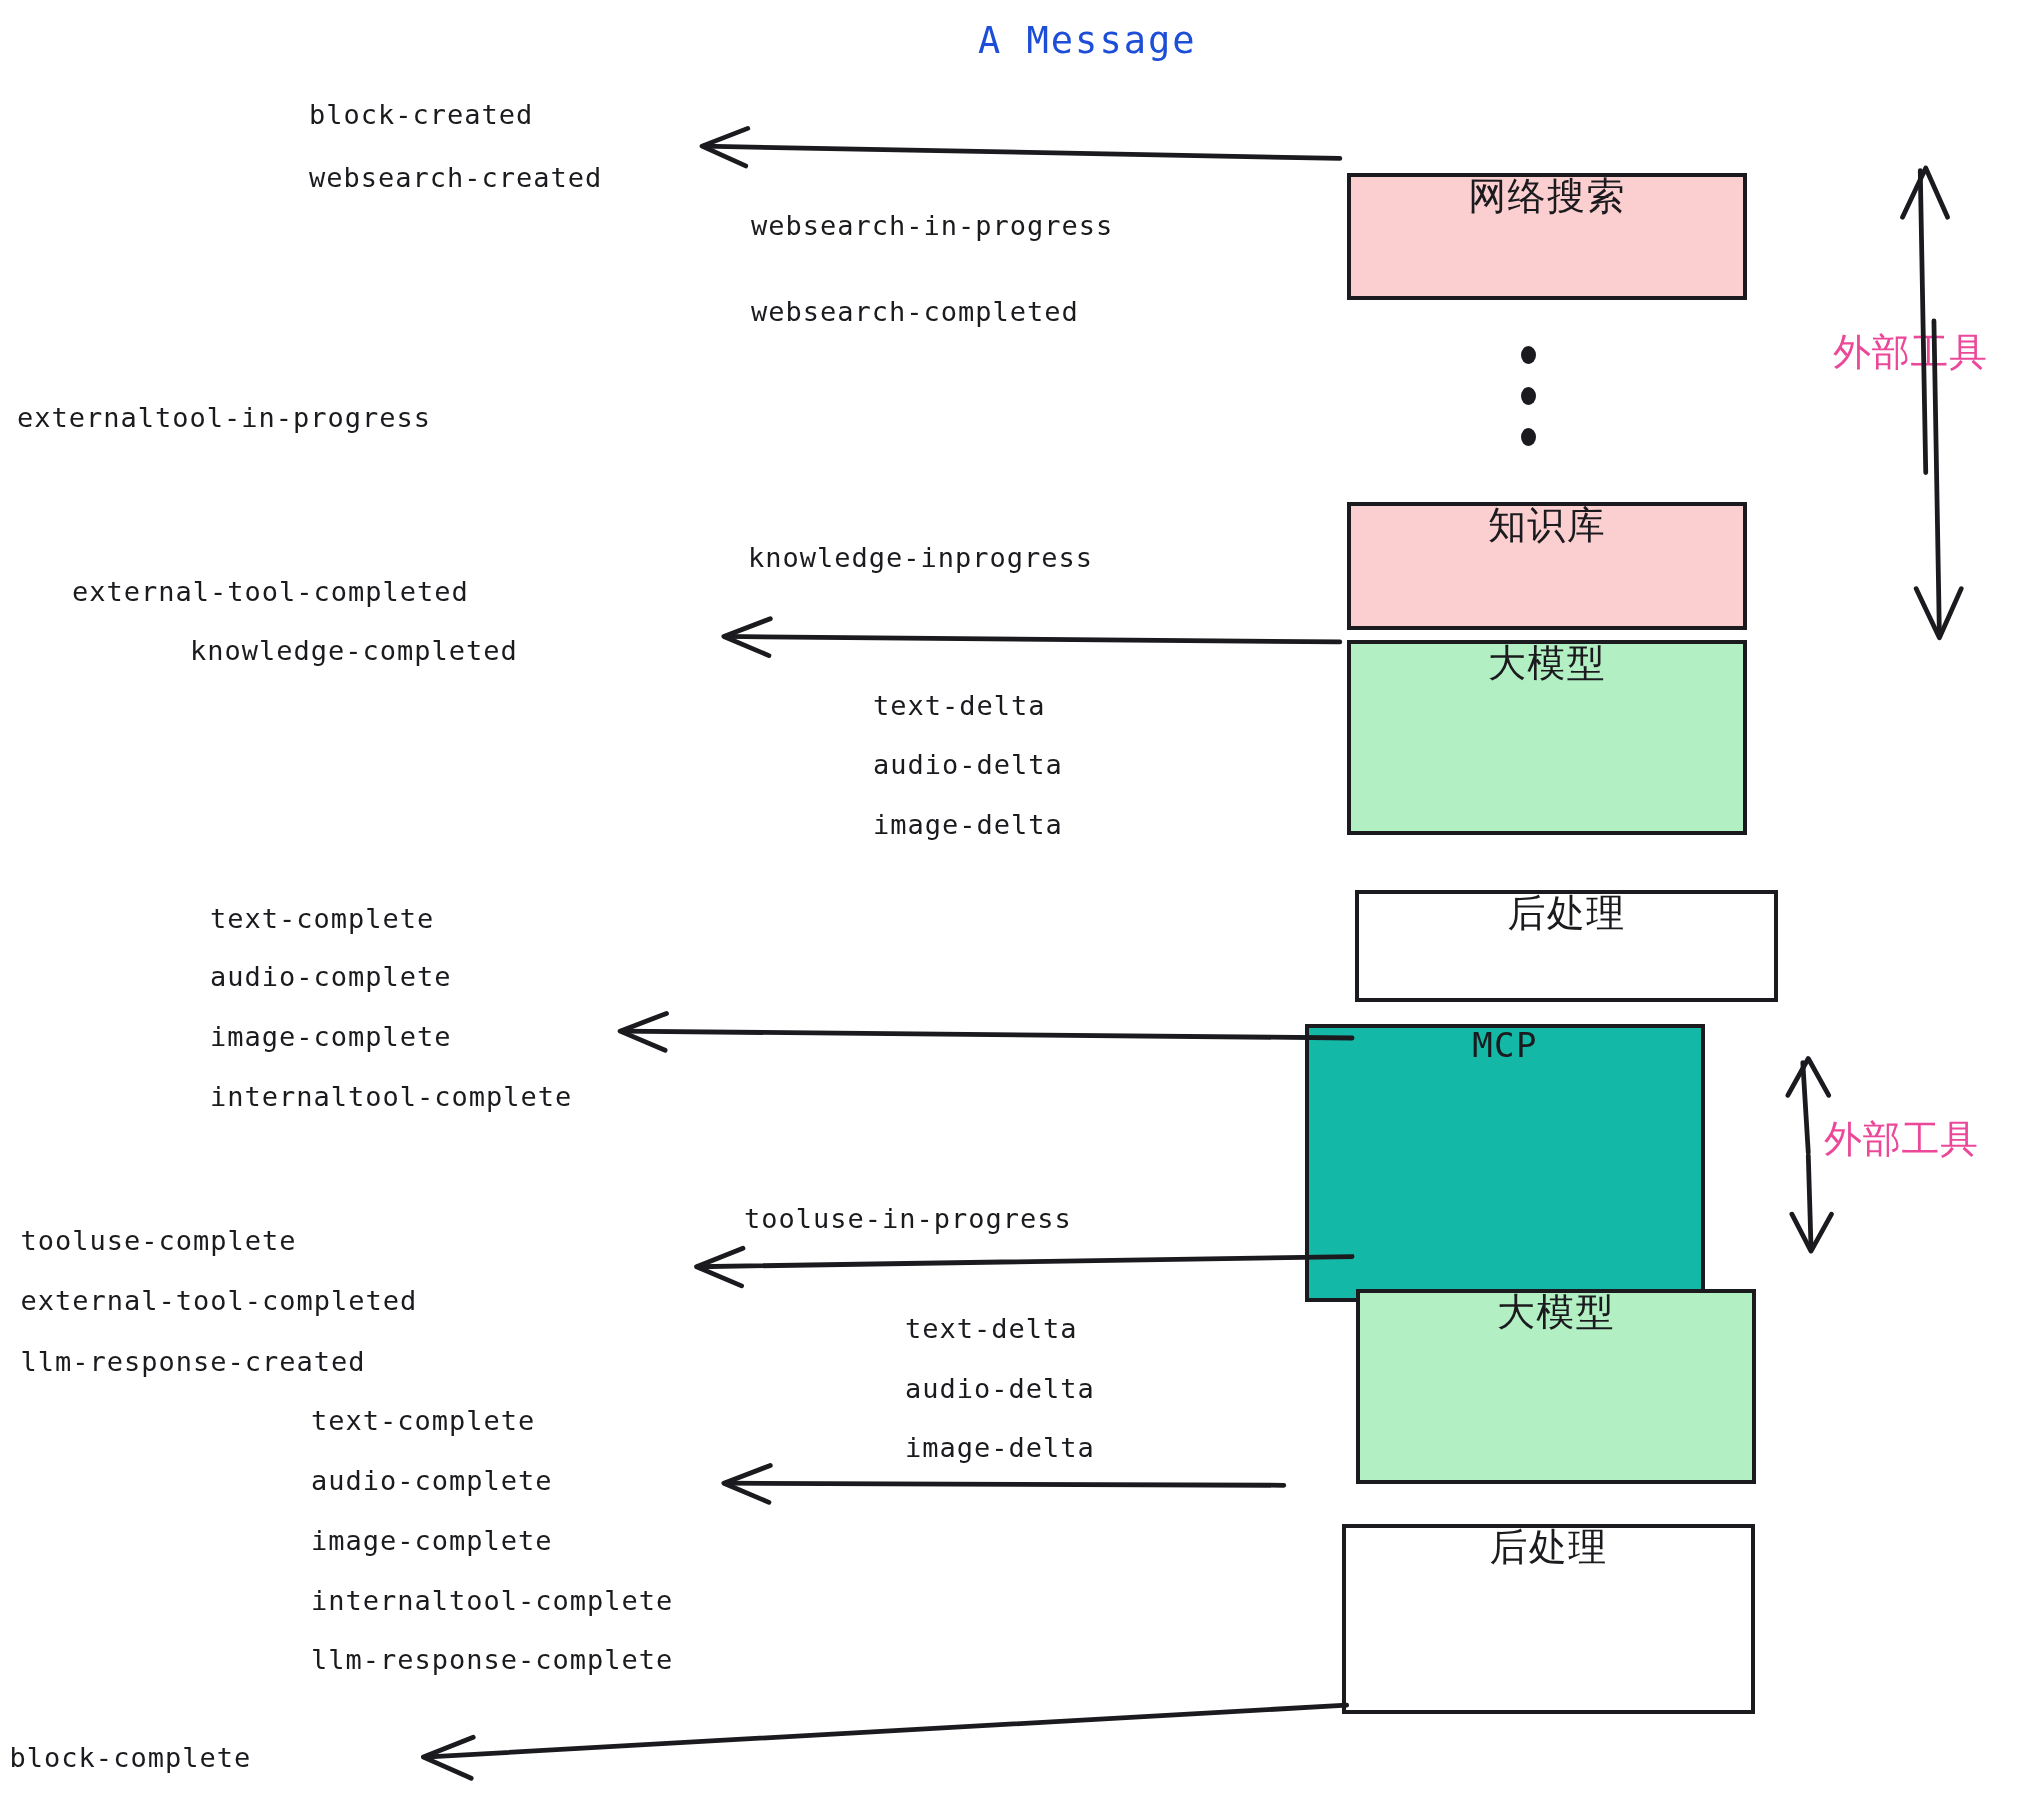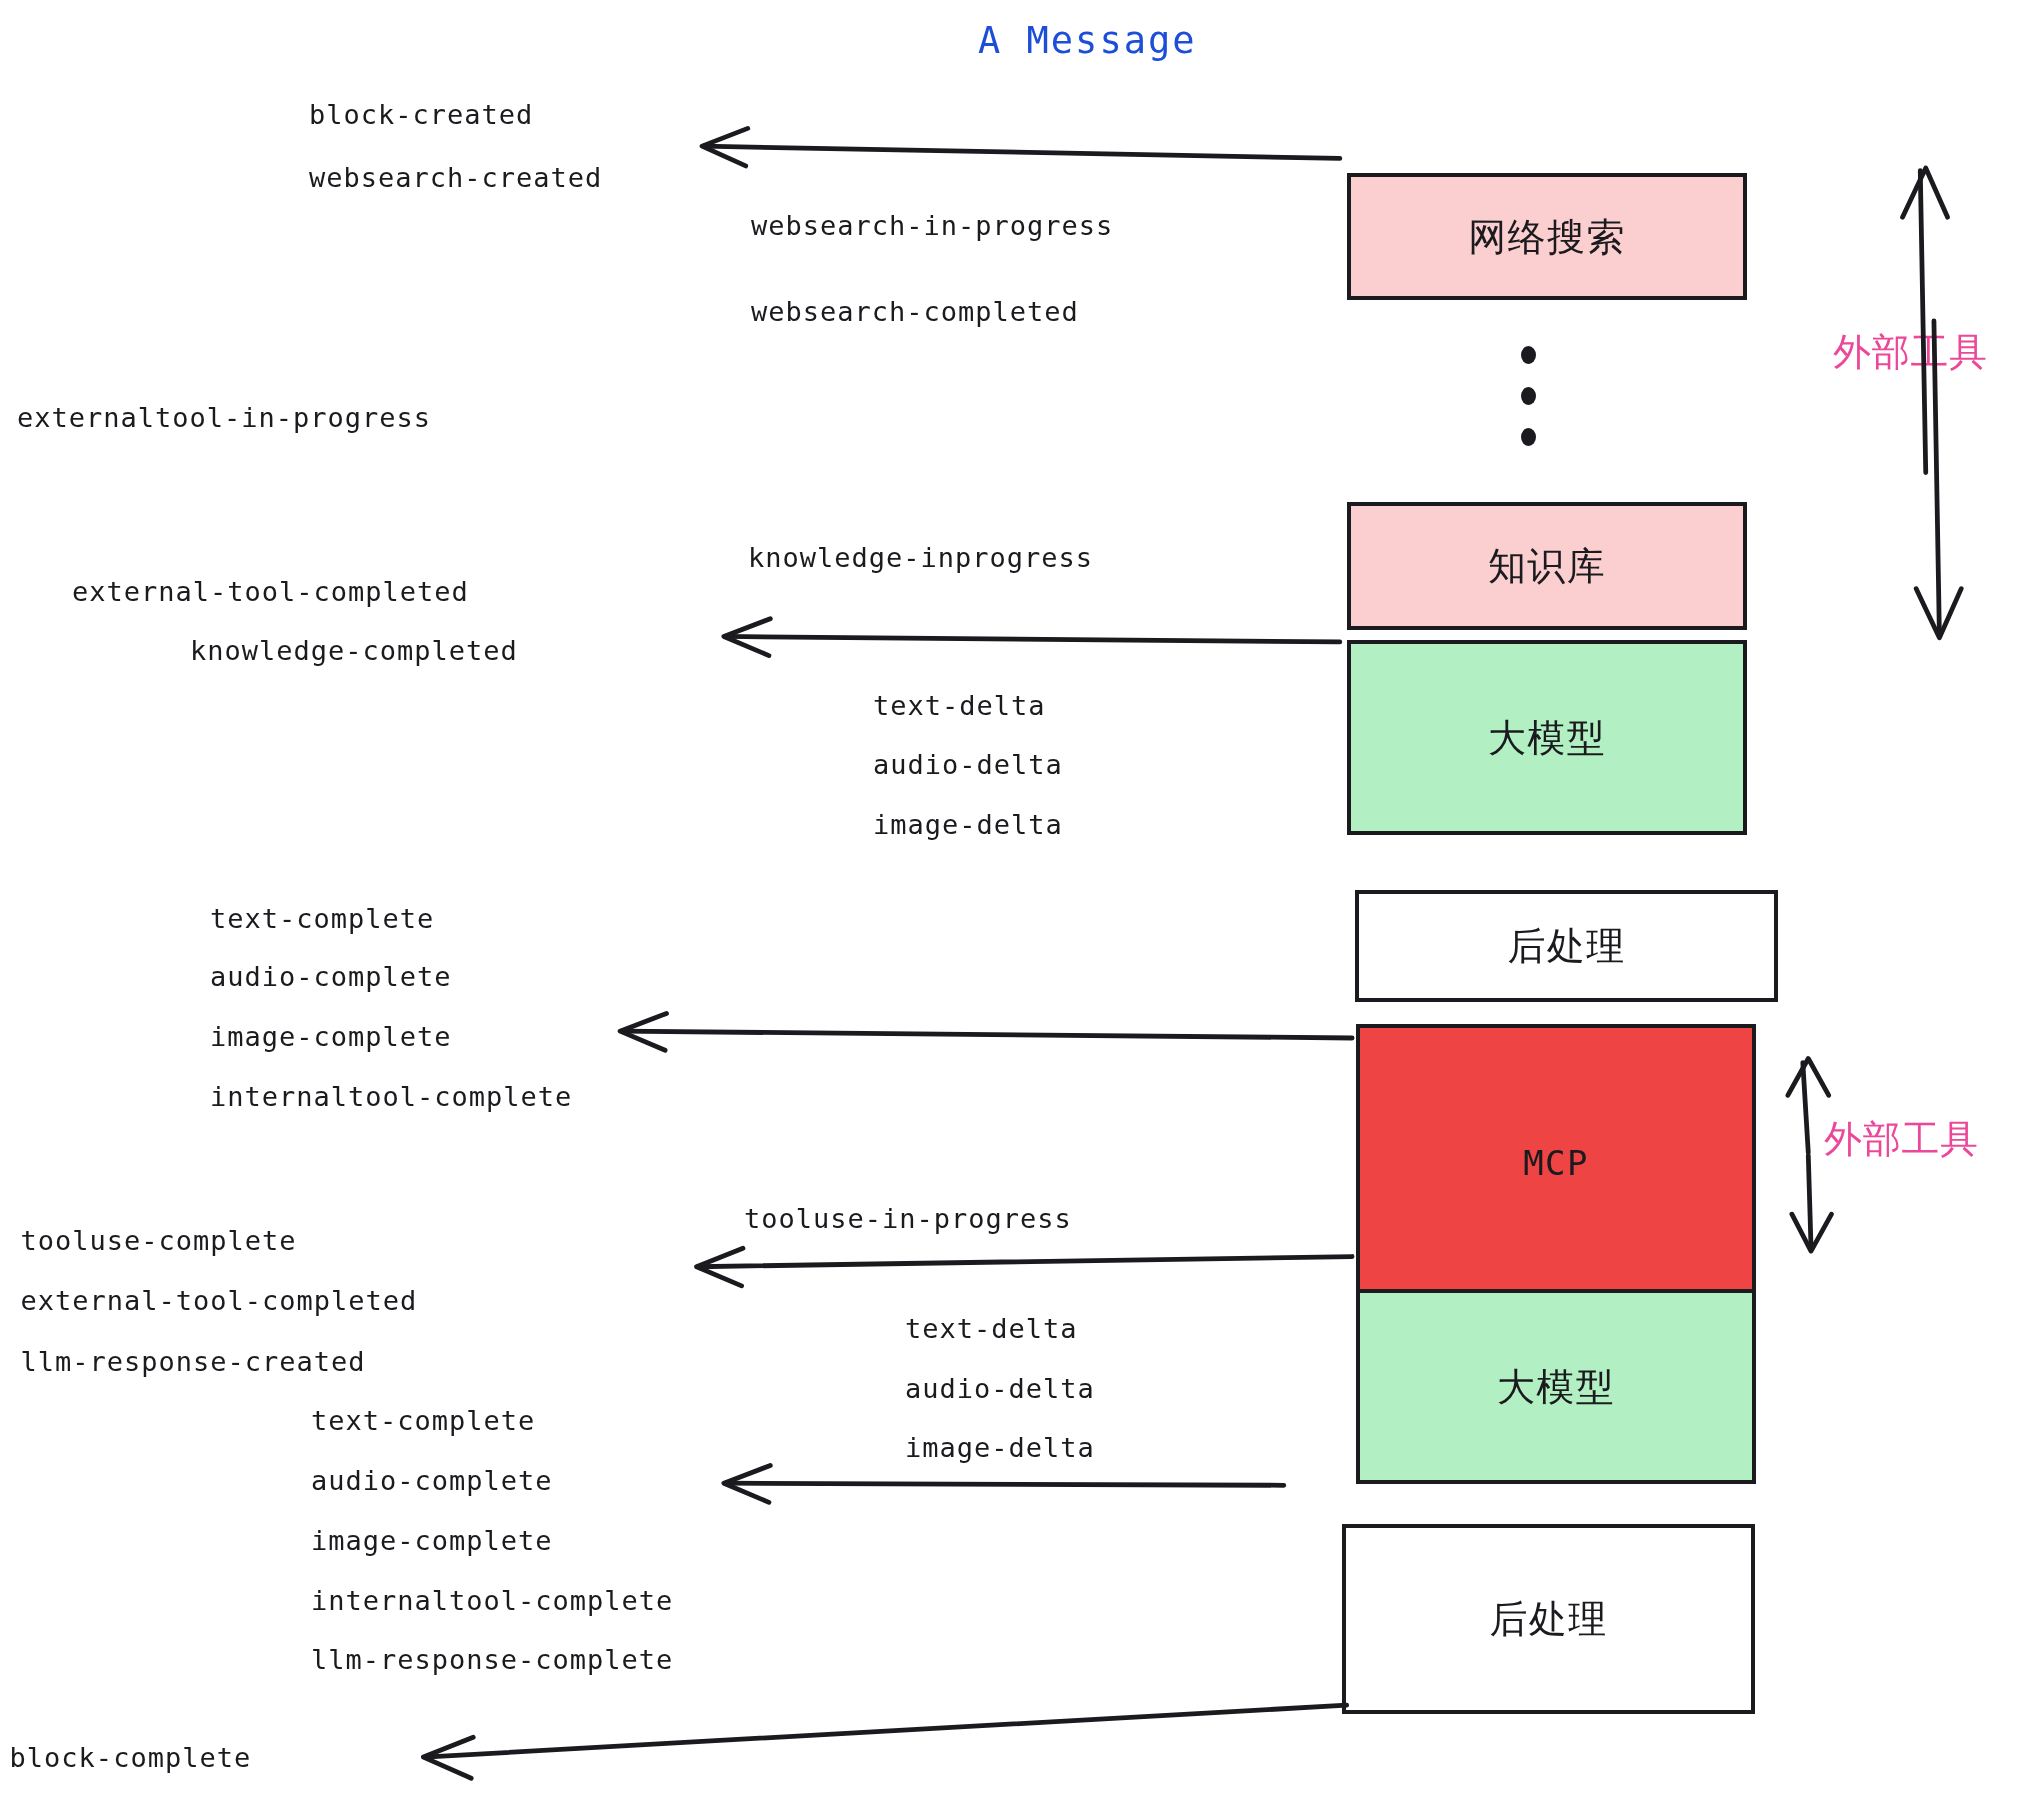--- a/index.html
+++ b/index.html
@@ -31,21 +31,21 @@
     font-family: "DejaVu Sans Mono", "Liberation Mono", monospace;
     font-size: 37px;
     letter-spacing: 2px;
     line-height: 1;
   }
   .box {
     position: absolute;
     box-sizing: border-box;
     border: 4.1px solid #1b1b1f;
     display: flex;
-    align-items: center;
+    align-items: flex-start;
     justify-content: center;
   }
   .box-label {
     font-family: "DejaVu Sans", "Liberation Sans", sans-serif;
     font-size: 38px;
     color: #1b1b1f;
     letter-spacing: 1.4px;
     line-height: 1;
   }
   .box-label.mono {
@@ -133,21 +133,21 @@
   </div>
 
   <div class="box" style="left:1347px; top:640px; width:400px; height:195px; background:#B2EFC2;">
     <span class="box-label">大模型</span>
   </div>
 
   <div class="box" style="left:1355px; top:890px; width:423px; height:112px; background:#FFFFFF;">
     <span class="box-label">后处理</span>
   </div>
 
-  <div class="box" style="left:1356px; top:1024px; width:400px; height:278px; background:#ef4444;">
+  <div class="box" style="left:1305px; top:1024px; width:400px; height:278px; background:#14b8a6;">
     <span class="box-label mono">MCP</span>
   </div>
 
   <div class="box" style="left:1356px; top:1289px; width:400px; height:195px; background:#B2EFC2;">
     <span class="box-label">大模型</span>
   </div>
 
   <div class="box" style="left:1342px; top:1524px; width:413px; height:190px; background:#FFFFFF;">
     <span class="box-label">后处理</span>
   </div>

